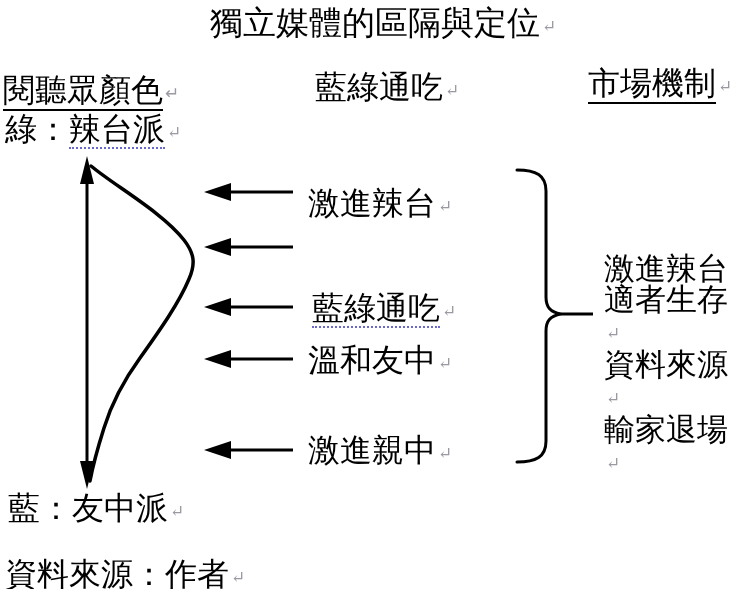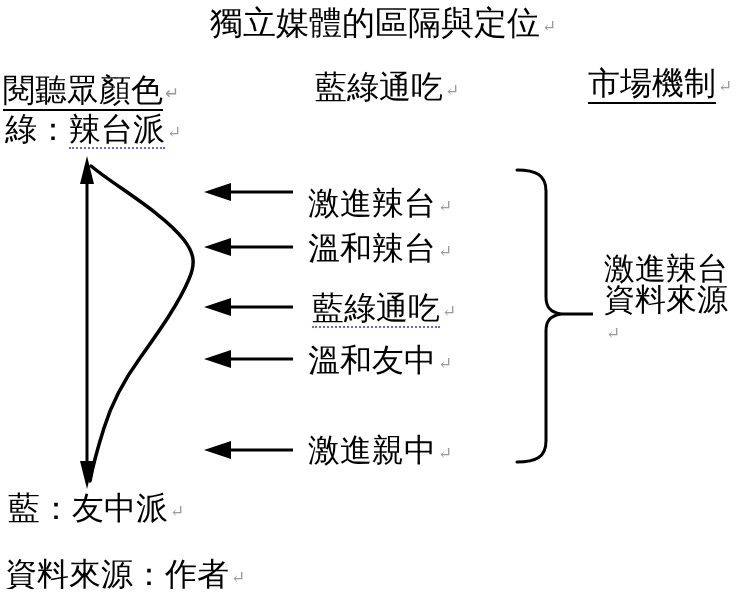--- a/index.html
+++ b/index.html
@@ -92,36 +92,35 @@
     <span>綠：</span><span class="u-dot">辣台派</span><span class="ret">↵</span>
   </div>
 
   <div class="abs t-body" style="left:588px;top:66px;">
     <span class="u-solid">市場機制</span><span class="ret">↵</span>
   </div>
 
   <div class="abs t-body" style="left:308px;top:178px;margin-top:8px;">
     <span>激進辣台</span><span class="ret">↵</span>
   </div>
-  <div class="abs t-body" style="left:308px;top:231px;">
-    <span>溫和辣台</span><span class="ret">↵</span>
-  </div>
   <div class="abs t-body" style="left:312px;top:291px;">
     <span class="u-dot">藍綠通吃</span><span class="ret">↵</span>
   </div>
   <div class="abs t-body" style="left:308px;top:343px;">
     <span>溫和友中</span><span class="ret">↵</span>
   </div>
   <div class="abs t-body" style="left:308px;top:433px;">
     <span>激進親中</span><span class="ret">↵</span>
   </div>
 
   <div class="abs t-right" style="left:604px;top:253px;white-space:normal;">
     <div><span>激進辣台</span></div>
+    <div><span>適者生存</span><span class="ret">↵</span></div>
     <div><span>資料來源</span><span class="ret">↵</span></div>
+    <div><span>輸家退場</span><span class="ret">↵</span></div>
   </div>
 
   <div class="abs t-body" style="left:8px;top:491px;">
     <span>藍：友中派</span><span class="ret">↵</span>
   </div>
 
   <div class="abs t-body" style="left:5px;top:557px;">
     <span>資料來源：作者</span><span class="ret">↵</span>
   </div>
 

